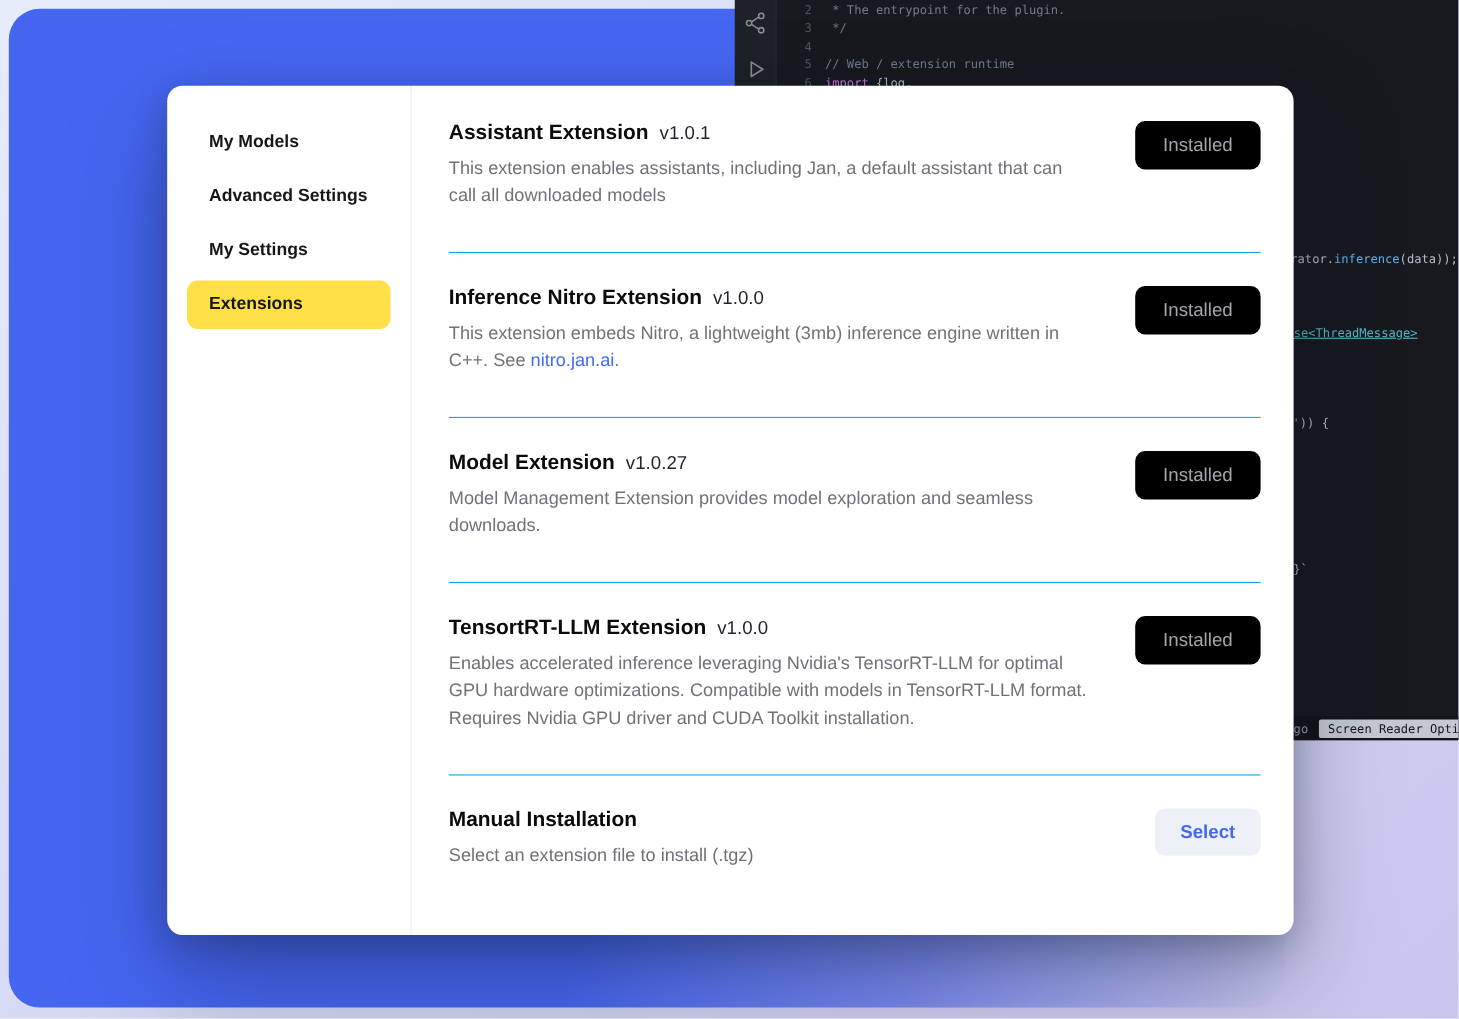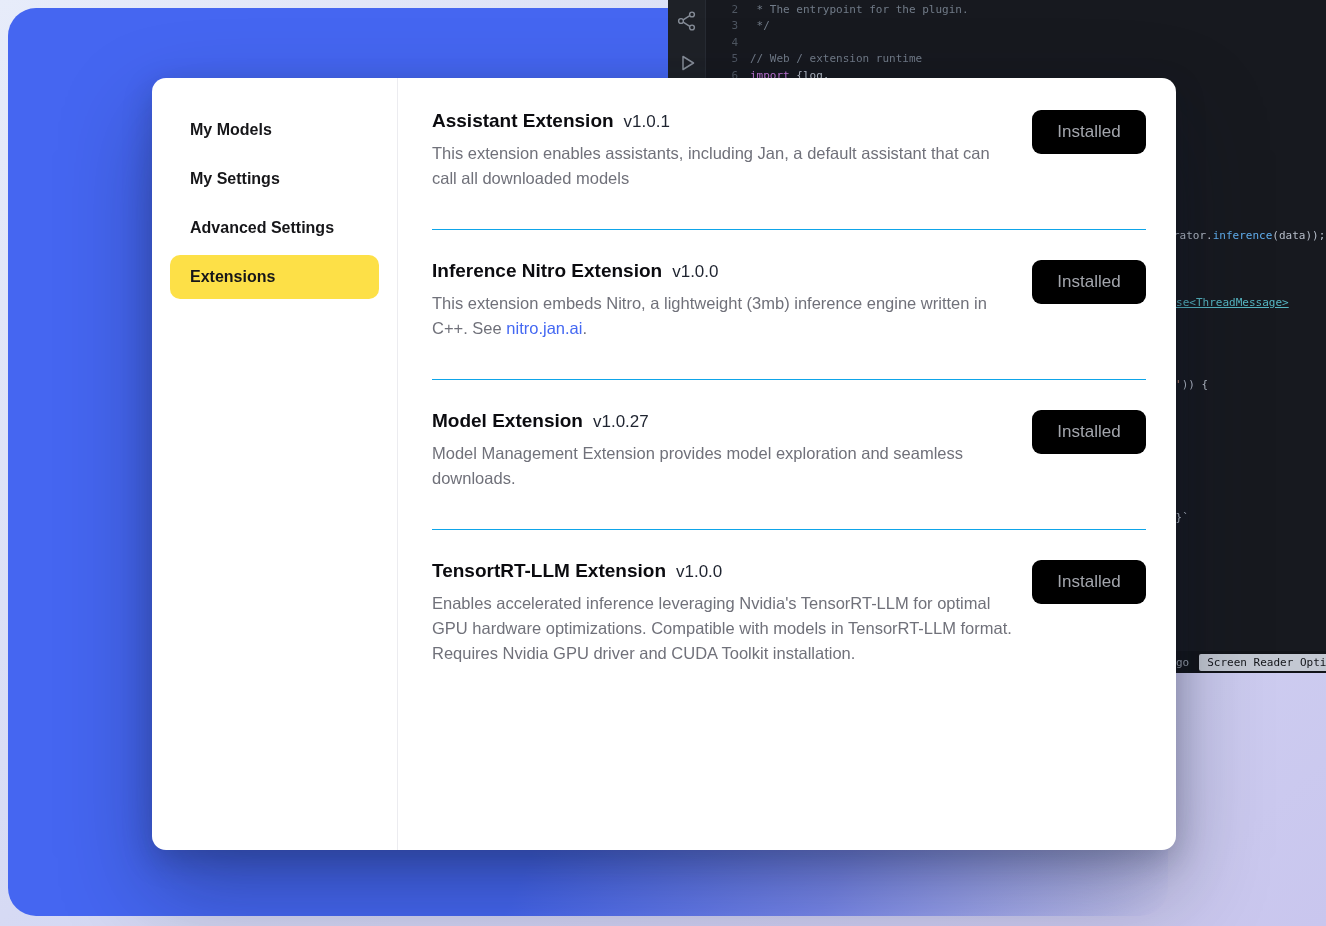--- a/index.html
+++ b/index.html
@@ -60,21 +60,21 @@
     background: #c3c8d2; color: #14161a; padding: 2px 8px;
     border-radius: 2px; white-space: nowrap;
   }
 
   
   .modal {
     position: absolute; left: 152px; top: 78px; width: 1024px; height: 772px;
     background: #ffffff; border-radius: 14px; display: flex; overflow: hidden;
     box-shadow: 0 40px 90px rgba(15,23,42,.35), 0 10px 30px rgba(15,23,42,.22);
   }
-  .sidebar { flex: none; width: 246px; border-right: 1px solid #ececf0; padding-top: 30px; }
+  .sidebar { flex: none; width: 222px; border-right: 1px solid #ececf0; padding-top: 30px; }
   .nav-item {
     margin: 0 18px 5px; padding: 10px 20px; border-radius: 10px;
     font-size: 16px; font-weight: 700; line-height: 24px; color: #161619; cursor: pointer;
   }
   .nav-item.selected { background: #fde047; }
 
   .content { flex: 1; padding: 30px 30px 0 34px; overflow: hidden; }
   .ext-row {
     display: flex; justify-content: space-between; align-items: flex-start;
     border-bottom: 1px solid #0ea5e9; padding: 30px 0 38px;
@@ -151,22 +151,22 @@
     <div class="status-bar">
       <span>go</span>
       <span class="status-badge">Screen Reader Optimize</span>
     </div>
   </div>
 
   <div class="modal">
 
     <aside class="sidebar">
       <div class="nav-item">My Models</div>
+      <div class="nav-item">Advanced Settings</div>
       <div class="nav-item">My Settings</div>
-      <div class="nav-item">Advanced Settings</div>
       <div class="nav-item selected">Extensions</div>
     </aside>
 
     <main class="content">
 
       <div class="ext-row">
         <div class="ext-info">
           <div class="ext-title">
             <span class="ext-name">Assistant Extension</span>
             <span class="ext-version">v1.0.1</span>
@@ -202,16 +202,25 @@
         <div class="ext-info">
           <div class="ext-title">
             <span class="ext-name">TensortRT-LLM Extension</span>
             <span class="ext-version">v1.0.0</span>
           </div>
           <div class="ext-desc">Enables accelerated inference leveraging Nvidia's TensorRT-LLM for optimal GPU hardware optimizations. Compatible with models in TensorRT-LLM format. Requires Nvidia GPU driver and CUDA Toolkit installation.</div>
         </div>
         <button class="btn btn-installed">Installed</button>
       </div>
 
+      <div class="ext-row">
+        <div class="ext-info">
+          <div class="ext-title">
+            <span class="ext-name">Manual Installation</span>
+          </div>
+          <div class="ext-desc">Select an extension file to install (.tgz)</div>
+        </div>
+        <button class="btn btn-select">Select</button>
+      </div>
 
     </main>
   </div>
 </div>
 
 </body></html>

